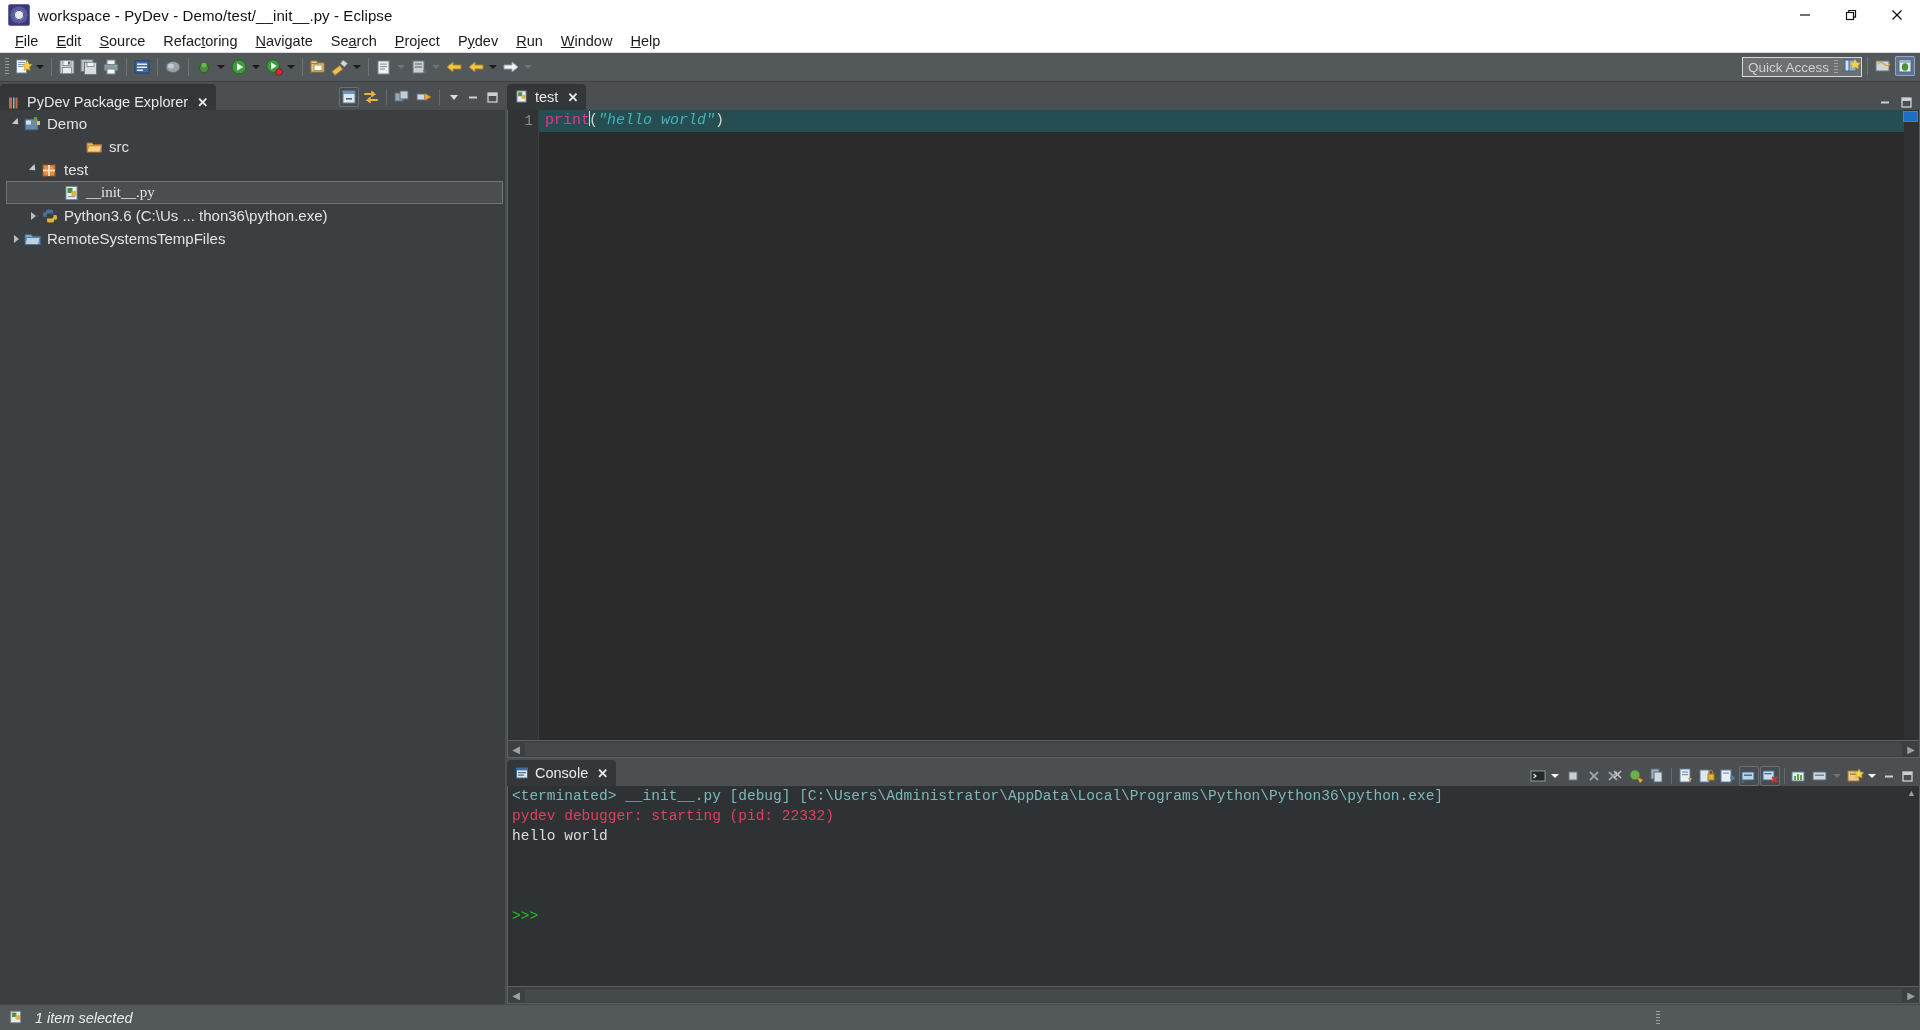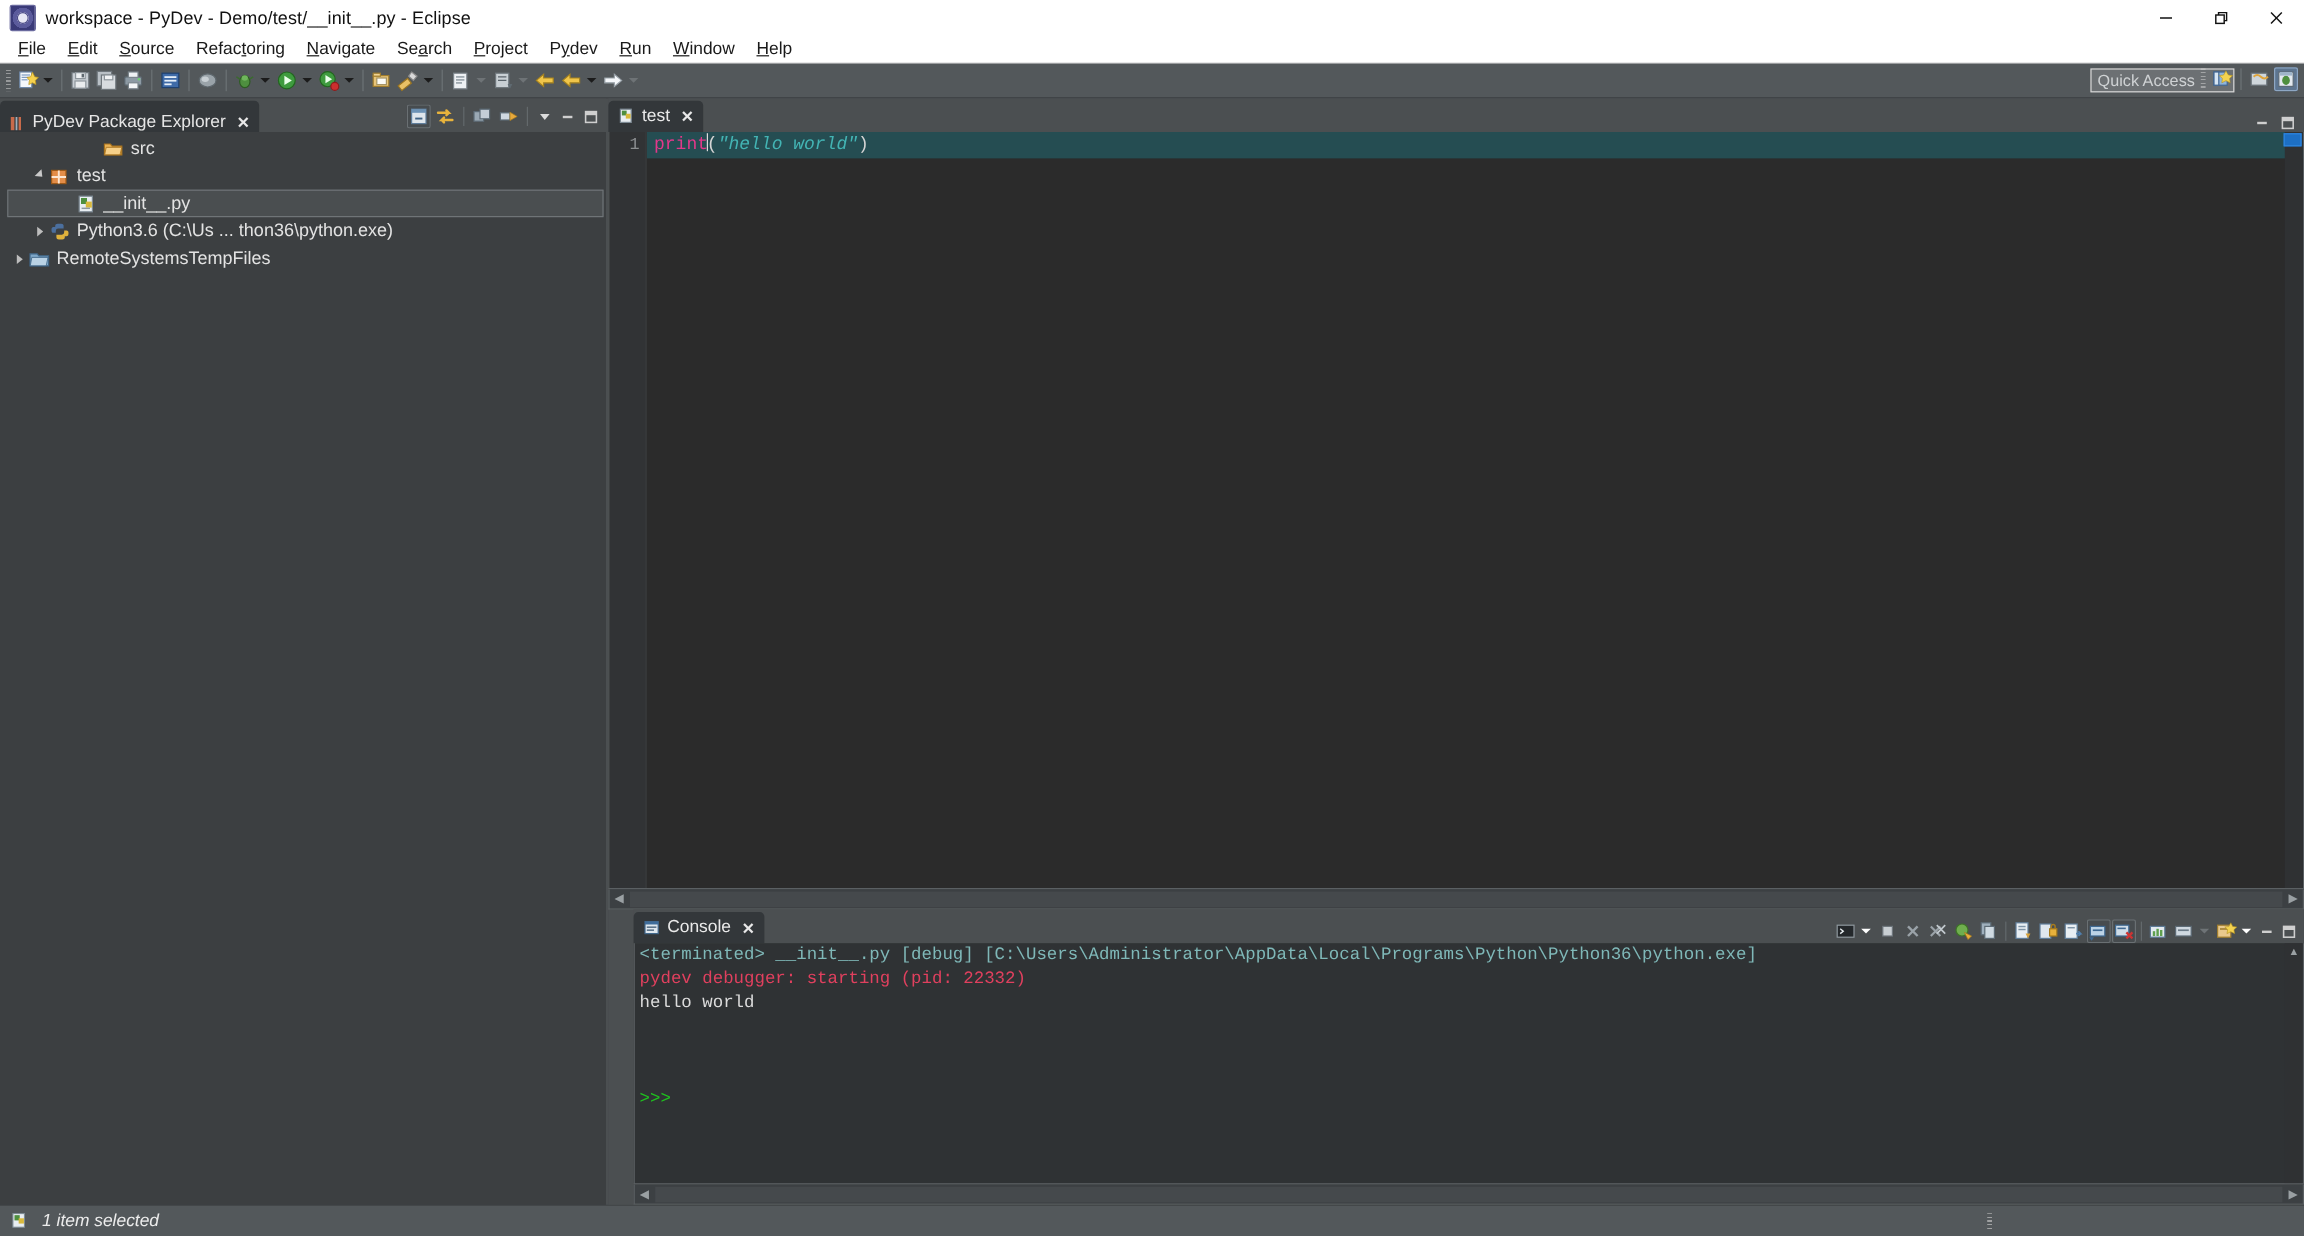--- a/index.html
+++ b/index.html
@@ -90,21 +90,21 @@
   .k-str{color:#43b4b4;font-style:italic;}
   .caret{display:inline-block;width:0;border-left:1px solid #dcdcdc;height:15px;vertical-align:-2px;margin:0 -1px;}
   .vscroll-e{position:absolute;right:0;top:0;width:15px;bottom:0;background:#2f3133;}
   .vthumb-e{position:absolute;right:1px;top:1px;width:13px;height:9px;background:#1d6fc4;border:1px solid #2d86e0;}
   .hscroll{height:17px;flex:0 0 17px;background:#3c4043;display:flex;align-items:center;
     border:1px solid #5b6063;border-top:none;box-sizing:border-box;}
   .hs-arrow{width:16px;height:15px;display:flex;align-items:center;justify-content:center;color:#9aa0a3;font-size:10px;}
   .hs-track{flex:1 1 auto;height:13px;background:#45494c;margin:0 1px;}
 
   
-  .console-area{flex:0 0 246px;display:flex;flex-direction:column;background:#4b4f51;margin-left:21px;}
+  .console-area{flex:0 0 246px;display:flex;flex-direction:column;background:#4b4f51;}
   .ctabbar{height:28px;display:flex;align-items:flex-end;background:#4b4f51;flex:0 0 28px;}
   .ctab{height:26px;display:flex;align-items:center;padding:0 8px;background:#33373a;
     border-top-left-radius:4px;border-top-right-radius:4px;color:#eaeaea;font-size:14.5px;gap:6px;}
   .ctools{margin-left:auto;display:flex;align-items:center;gap:1px;padding-right:5px;}
   .console-body{flex:1 1 auto;background:#2f3234;position:relative;overflow:hidden;
     border:1px solid #5b6063;border-top:none;box-sizing:border-box;padding-left:2px;}
   .cline{font-family:"Liberation Mono", monospace;font-size:14.5px;line-height:20px;white-space:pre;padding-left:2px;}
   .c-term{color:#7fb8b8;}
   .c-err{color:#e0405e;}
   .c-out{color:#dcdcdc;}
@@ -378,20 +378,32 @@
             <svg width="14" height="14" viewBox="0 0 14 14">
               <rect x="3" y="3" width="9" height="9" fill="none" stroke="#cfcfcf" stroke-width="1.3"></rect>
               <rect x="3" y="3" width="9" height="3" fill="#cfcfcf"></rect>
             </svg>
           </div>
         </div>
       </div>
 
       <div class="tree">
 
+        <div class="trow" style="padding-left:8px;">
+          <span class="twist open"></span>
+          <span class="ticonT">
+            <svg width="18" height="16" viewBox="0 0 18 16">
+              <rect x="1" y="3" width="13" height="11" fill="#6a8aa8" stroke="#3c566e"></rect>
+              <rect x="2" y="4.5" width="5" height="4" fill="#d8e3ec"></rect>
+              <polygon points="10,1 13,1 13,5 10,5" fill="#5fa04e"></polygon>
+              <polygon points="13,5 16,5 16,9 13,9" fill="#e8c84a"></polygon>
+            </svg>
+          </span>
+          <span>Demo</span>
+        </div>
 
         <div class="trow" style="padding-left:43px;margin-left:43px;">
           <span class="ticonT">
             <svg width="18" height="16" viewBox="0 0 18 16">
               <path d="M1 4 h5 l1.5 1.7 h8 V13 H1 Z" fill="#e8b154" stroke="#a9741f"></path>
               <path d="M2.5 6.8 h13 L14 13 H1.2 Z" fill="#f6d089" stroke="#a9741f" stroke-width=".7"></path>
             </svg>
           </span>
           <span>src</span>
         </div>
@@ -401,21 +413,21 @@
           <span class="ticonT">
             <svg width="18" height="16" viewBox="0 0 18 16">
               <rect x="2" y="3" width="12" height="11" fill="#e38d48" stroke="#9d5a18"></rect>
               <line x1="8" y1="3" x2="8" y2="14" stroke="#fbe6d2" stroke-width="1.6"></line>
               <line x1="2" y1="8.5" x2="14" y2="8.5" stroke="#fbe6d2" stroke-width="1.6"></line>
             </svg>
           </span>
           <span>test</span>
         </div>
 
-        <div class="trow sel" style="margin:0 2px 0 6px;padding-left:56px;">
+        <div class="trow sel" style="margin:0 2px 0 6px;padding-left:56px;font-family:Liberation Serif, serif;">
           <span class="ticonT">
             <svg width="18" height="16" viewBox="0 0 18 16">
               <rect x="3" y="1.5" width="11" height="13" fill="#e9eef2" stroke="#7d8a94"></rect>
               <rect x="4.5" y="3" width="5" height="5" fill="#4e8f3f"></rect>
               <rect x="8.5" y="6" width="5" height="5" fill="#d9b93c"></rect>
               <rect x="5" y="11" width="7" height="1.2" fill="#8d98a0"></rect>
             </svg>
           </span>
           <span>__init__.py</span>
         </div>

